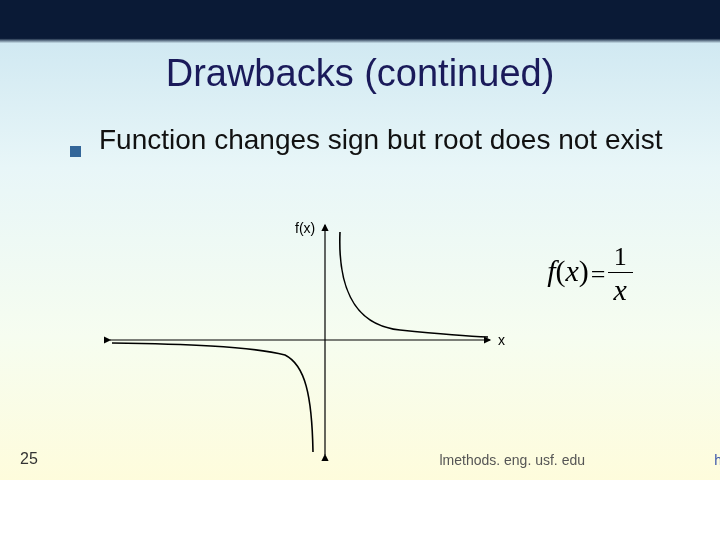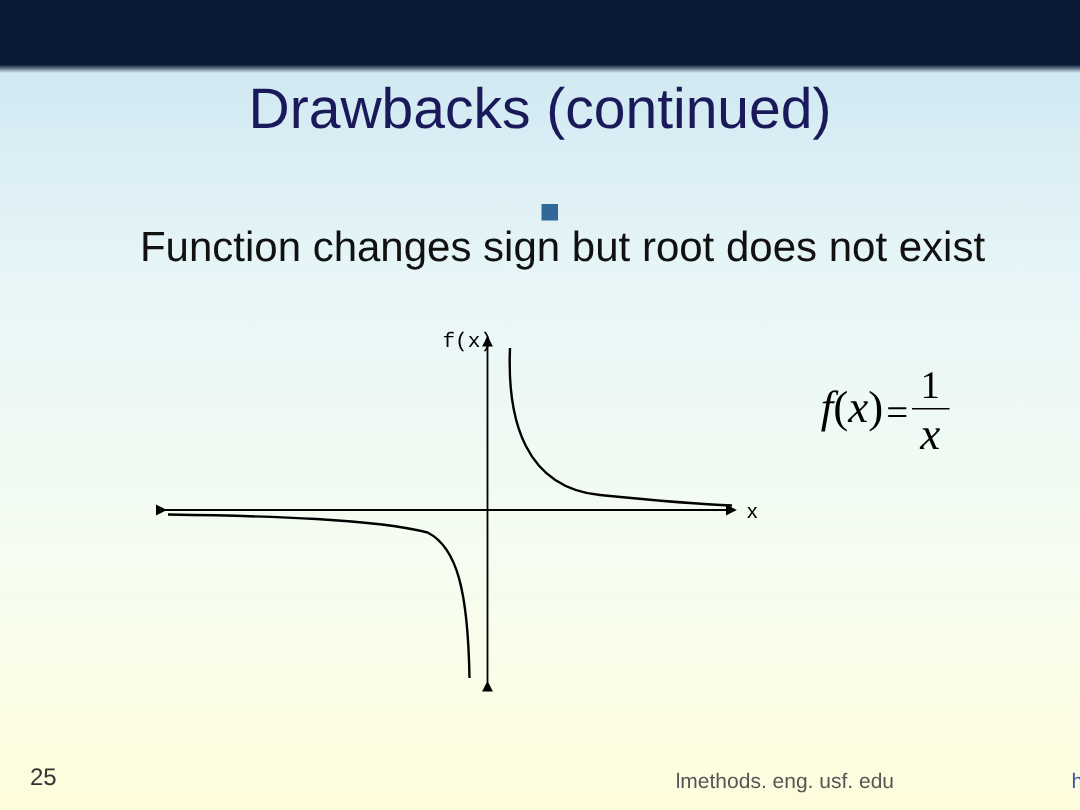--- a/index.html
+++ b/index.html
@@ -6,21 +6,21 @@
     margin: 0;
     padding: 0;
     width: 720px;
     height: 540px;
     overflow: hidden;
     font-family: Verdana, Geneva, sans-serif;
   }
   .slide {
     position: relative;
     width: 720px;
-    height: 540px;
+    height: 480px;
     background: linear-gradient(to bottom,
       #0a1a36 0%,
       #0a1a36 8%,
       #d1e9f2 9%,
       #e8f6f8 35%,
       #f6fdf0 70%,
       #fefcdc 100%);
     box-sizing: border-box;
   }
   .title {
@@ -32,22 +32,21 @@
     font-size: 38px;
     color: #1a1a5a;
     font-weight: 400;
   }
   .bullet-row {
     position: absolute;
     top: 122px;
     left: 70px;
     right: 40px;
     display: flex;
-    align-items: center;
-    flex-direction: column;
+    align-items: flex-end;
   }
   .bullet {
     width: 11px;
     height: 11px;
     background: #336699;
     margin-top: 14px;
     margin-right: 18px;
     flex-shrink: 0;
   }
   .bullet-text {
@@ -59,21 +58,21 @@
     position: absolute;
     top: 220px;
     left: 100px;
     width: 400px;
     height: 250px;
   }
   .fx-label {
     position: absolute;
     font-size: 14px;
     color: #000;
-    font-family: Liberation Mono, monospace;
+    font-family: Liberation Sans, sans-serif;
   }
   .x-label {
     position: absolute;
     font-size: 14px;
     color: #000;
     font-family: Arial, sans-serif;
   }
   .equation {
     position: absolute;
     top: 244px;
@@ -112,21 +111,21 @@
   .page-num {
     position: absolute;
     bottom: 12px;
     left: 20px;
     font-size: 16px;
     color: #333;
   }
   .footer {
     position: absolute;
     bottom: 12px;
-    right: 124px;
+    right: 135px;
     font-size: 14px;
     color: #555;
   }
   .edge-text {
     position: absolute;
     bottom: 12px;
     right: -6px;
     font-size: 14px;
     color: #3a55aa;
   }

